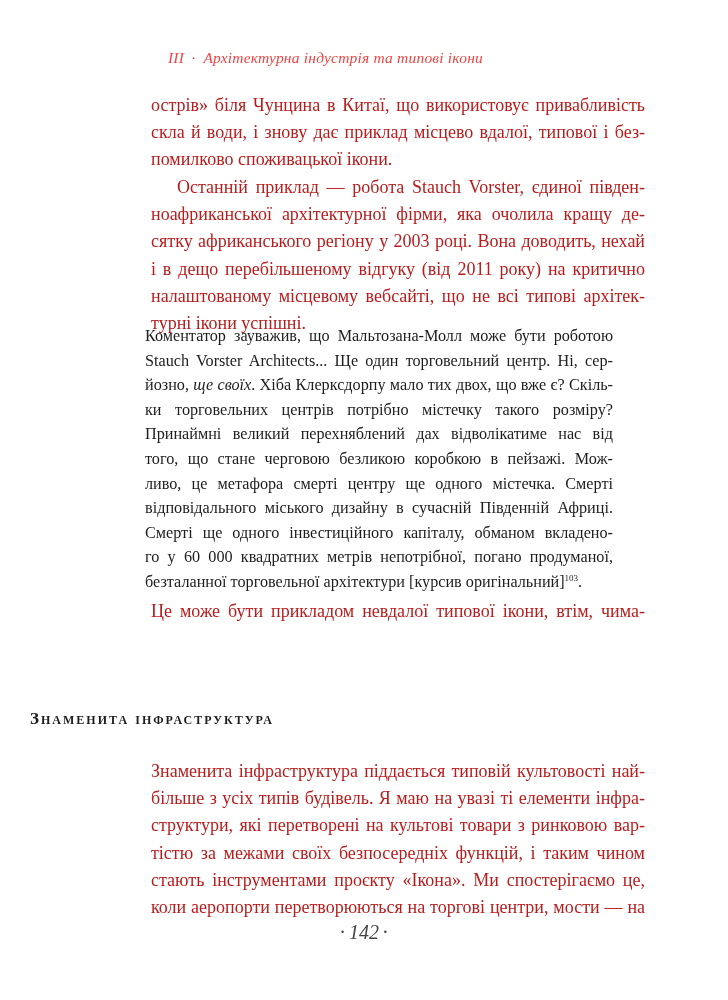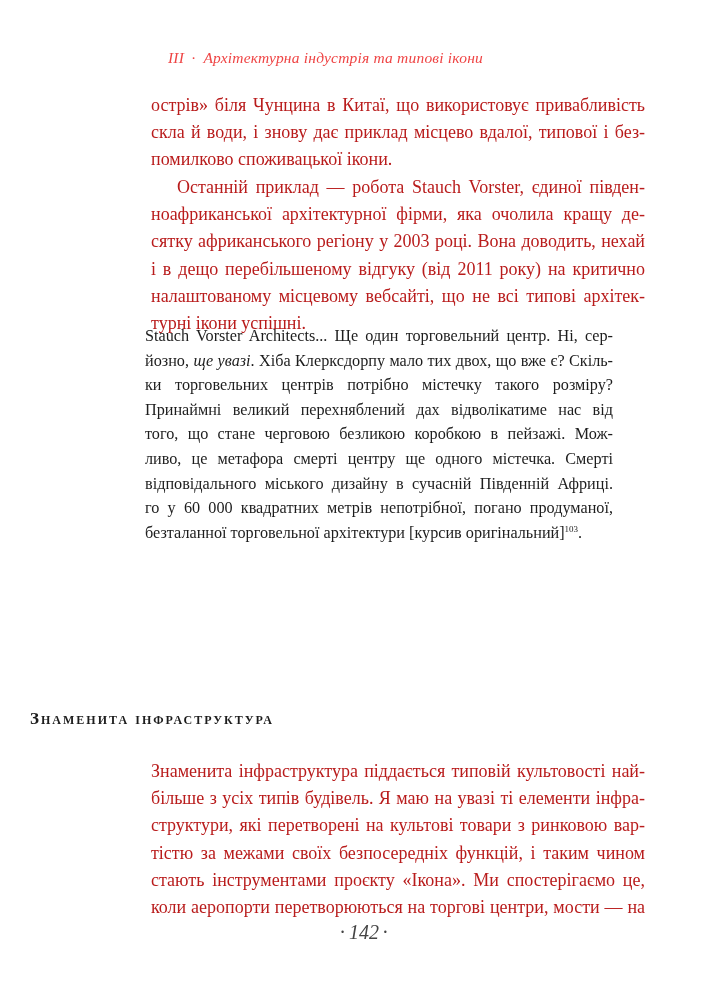--- a/index.html
+++ b/index.html
@@ -131,33 +131,36 @@
     <span class="line" style="padding-left:26px;">Останній приклад — робота Stauch Vorster, єдиної півден-</span>
     <span class="line">ноафриканської архітектурної фірми, яка очолила кращу де-</span>
     <span class="line">сятку африканського регіону у 2003 році. Вона доводить, нехай</span>
     <span class="line">і в дещо перебільшеному відгуку (від 2011 року) на критично</span>
     <span class="line">налаштованому місцевому вебсайті, що не всі типові архітек-</span>
     <span class="line last">турні ікони успішні.</span>
   </p>
 </div>
 
 <div class="quote-block" style="top:324px;">
+  <span class="line">Коментатор зауважив, що Мальтозана-Молл може бути роботою</span>
   <span class="line">Stauch Vorster Architects... Ще один торговельний центр. Ні, сер-</span>
-  <span class="line"><span>йозно, </span><em class="ital">ще увазі</em><span>. Хіба Клерксдорпу мало тих двох, що вже є? Скіль-</span></span>
+  <span class="line"><span>йозно, </span><em class="ital">ще своїх</em><span>. Хіба Клерксдорпу мало тих двох, що вже є? Скіль-</span></span>
   <span class="line">ки торговельних центрів потрібно містечку такого розміру?</span>
   <span class="line">Принаймні великий перехняблений дах відволікатиме нас від</span>
   <span class="line">того, що стане черговою безликою коробкою в пейзажі. Мож-</span>
   <span class="line">ливо, це метафора смерті центру ще одного містечка. Смерті</span>
   <span class="line">відповідального міського дизайну в сучасній Південній Африці.</span>
+  <span class="line">Смерті ще одного інвестиційного капіталу, обманом вкладено-</span>
   <span class="line">го у 60 000 квадратних метрів непотрібної, погано продуманої,</span>
   <span class="line last"><span>безталанної торговельної архітектури [курсив оригінальний]</span><sup class="fn">103</sup><span>.</span></span>
 </div>
 
 <div class="text-block" style="top:598px;">
   <p>
+    <span class="line">Це може бути прикладом невдалої типової ікони, втім, чима-</span>
   </p>
 </div>
 
 <div class="section-heading">Знаменита інфраструктура</div>
 
 <div class="text-block" style="top:758px;">
   <p>
     <span class="line">Знаменита інфраструктура піддається типовій культовості най-</span>
     <span class="line">більше з усіх типів будівель. Я маю на увазі ті елементи інфра-</span>
     <span class="line">структури, які перетворені на культові товари з ринковою вар-</span>

